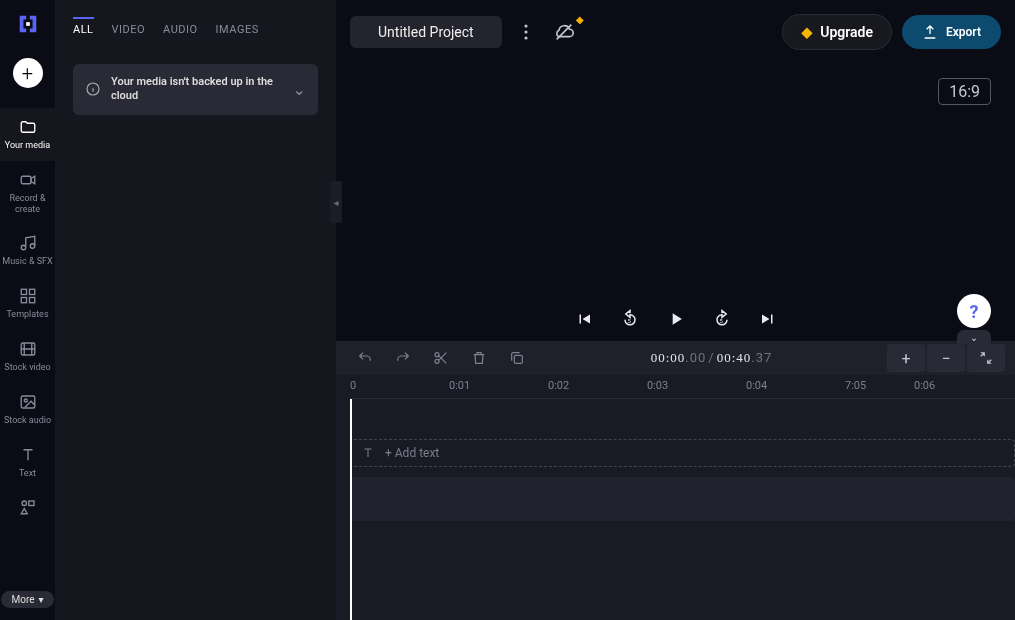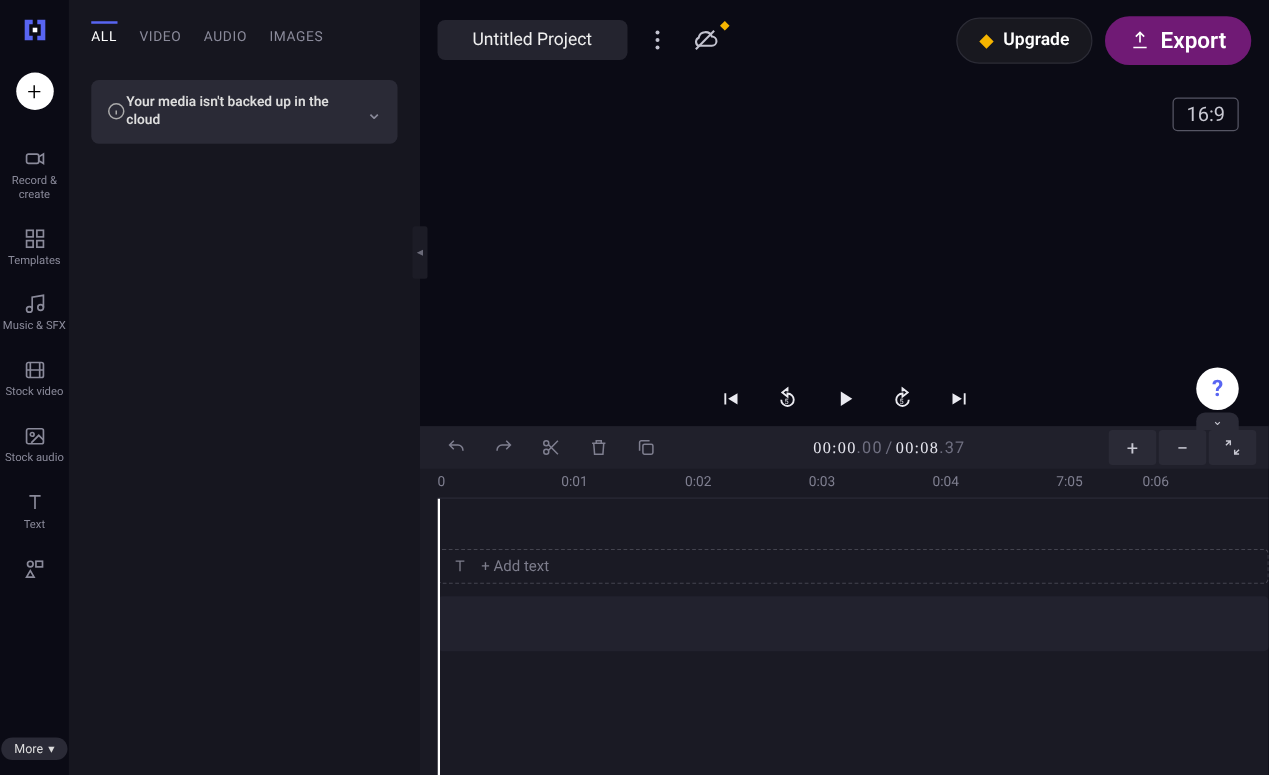--- a/index.html
+++ b/index.html
@@ -14,33 +14,33 @@
 .rail-item.active { background: #16161f; color: #fff; }
 .rail-item .ic { width: 18px; height: 18px; display:flex; align-items:center; justify-content:center; }
 .rail-label { font-size: 9px; text-align: center; line-height: 1.2; }
 .more-pill { margin-top: auto; margin-bottom: 12px; background: #2a2a36; color:#ddd; border-radius: 11px; padding: 3px 10px; font-size: 10px; display:flex; align-items:center; gap:4px; cursor:pointer;}
 
 
 .panel { width: 281px; background: #16161f; display: flex; flex-direction: column; }
 .tabs { display: flex; gap: 18px; padding: 10px 18px 0 18px; height:48px; align-items:center;}
 .tab { font-size: 11px; letter-spacing: 0.5px; color: #8a8a9a; cursor: pointer; padding: 4px 0; }
 .tab.active { color: #fff; border-top: 2px solid #5865f2; margin-top:-2px;}
-.notice { margin: 16px 18px; background: #2a2a36; border-radius: 6px; padding: 11px 12px; display: flex; align-items: center; gap: 0; cursor:pointer;}
+.notice { margin: 16px 18px; background: #2a2a36; border-radius: 6px; padding: 11px 12px; display: flex; align-items: center; gap: 10px; cursor:pointer;}
 .notice .txt { flex: 1; font-size: 11px; font-weight: 600; line-height: 1.3; color:#ddd;}
 .notice .chev { color:#8a8a9a; }
 
 
 .main { flex: 1; display: flex; flex-direction: column; background:#0b0b15; position:relative;}
 .topbar { height: 64px; display: flex; align-items: center; padding: 0 14px; gap: 10px; }
 .title-box { background: #24242f; border-radius: 6px; padding: 8px 28px; color:#efefef; font-size:14px; display:flex; align-items:center;}
 .icon-btn { width:28px; height:28px; border-radius:4px; display:flex; align-items:center; justify-content:center; color:#c3c3cf; cursor:pointer;}
 .top-spacer{flex:1;}
 .upgrade-btn { background:#18181f; border:1px solid #2c2c36; color:#fff; border-radius:22px; padding:9px 18px; font-size:14px; font-weight:600; display:flex; align-items:center; gap:8px; cursor:pointer;}
 .upgrade-btn .gem{color:#f5b400;}
-.export-btn { background:#701a75; color:#fff; border-radius:22px; padding:9px 20px; font-size:18px; font-weight:600; display:flex; align-items:center; gap:8px; cursor:pointer;}
+.export-btn { background:#0c4a6e; color:#fff; border-radius:22px; padding:9px 20px; font-size:12px; font-weight:600; display:flex; align-items:center; gap:8px; cursor:pointer;}
 .cloud-wrap{position:relative;}
 .cloud-badge{position:absolute; top:-4px; right:-6px; color:#f5b400; font-size:10px;}
 
 .preview { flex: 1; position: relative; background:#0b0b15;}
 .aspect-pill { position:absolute; top:14px; right:24px; border:1px solid #565664; color:#c8c8d2; font-size:16px; border-radius:4px; padding:3px 10px; cursor:pointer;}
 .help-btn { position:absolute; right:24px; bottom:12px; width:34px; height:34px; border-radius:50%; background:#fff; color:#5865f2; display:flex; align-items:center; justify-content:center; font-weight:700; font-size:18px; cursor:pointer;}
 .chev-pill { position:absolute; right:24px; bottom:-4px; width:34px; height:14px; border-radius:7px 7px 0 0; background:#2a2a36; color:#c8c8d2; display:flex; align-items:center; justify-content:center; font-size:10px; cursor:pointer;}
 .panel-handle{ position:absolute; left:-6px; top:50%; transform:translateY(-50%); width:12px; height:42px; background:#1c1c26; border-radius:2px; display:flex; align-items:center; justify-content:center; color:#6a6a78; cursor:pointer; font-size:10px;}
 
 .play-row{position:absolute; left:0; right:0; bottom:8px; display:flex; justify-content:center; gap:20px; align-items:center;}
@@ -75,48 +75,56 @@
 <div class="rail">
   <div class="logo">
     <svg width="22" height="22" viewBox="0 0 24 24">
         <path d="M3 3h7v4H7v10h3v4H3z" fill="#5865f2"></path>
         <path d="M21 21h-7v-4h3V7h-3V3h7z" fill="#5865f2"></path>
         <rect x="10" y="10" width="4" height="4" fill="#fff"></rect>
       </svg>
   </div>
   <div class="add-btn">+</div>
 
+  <div class="rail-item active">
+    <span class="ic">
+        <svg width="18" height="18" viewBox="0 0 24 24" fill="none" stroke="currentColor" stroke-width="1.8">
+          <path d="M3 7a2 2 0 012-2h4l2 2h8a2 2 0 012 2v8a2 2 0 01-2 2H5a2 2 0 01-2-2V7z"></path>
+        </svg>
+      </span>
+    <span class="rail-label">Your media</span>
+  </div>
   <div class="rail-item">
     <span class="ic">
         <svg width="18" height="18" viewBox="0 0 24 24" fill="none" stroke="currentColor" stroke-width="1.8">
           <rect x="3" y="7" width="13" height="10" rx="2"></rect>
           <path d="M16 10l5-3v10l-5-3z"></path>
         </svg>
       </span>
     <span class="rail-label">Record &amp; create</span>
+  </div>
+  <div class="rail-item">
+    <span class="ic">
+        <svg width="18" height="18" viewBox="0 0 24 24" fill="none" stroke="currentColor" stroke-width="1.8">
+          <path d="M9 18a3 3 0 11-6 0 3 3 0 016 0zM9 18V5l12-2v13"></path>
+          <path d="M21 16a3 3 0 11-6 0 3 3 0 016 0z"></path>
+        </svg>
+      </span>
+    <span class="rail-label">Music &amp; SFX</span>
   </div>
   <div class="rail-item">
     <span class="ic">
         <svg width="18" height="18" viewBox="0 0 24 24" fill="none" stroke="currentColor" stroke-width="1.8">
           <rect x="3" y="3" width="7" height="7"></rect>
           <rect x="14" y="3" width="7" height="7"></rect>
           <rect x="3" y="14" width="7" height="7"></rect>
           <rect x="14" y="14" width="7" height="7"></rect>
         </svg>
       </span>
     <span class="rail-label">Templates</span>
-  </div>
-  <div class="rail-item">
-    <span class="ic">
-        <svg width="18" height="18" viewBox="0 0 24 24" fill="none" stroke="currentColor" stroke-width="1.8">
-          <path d="M9 18a3 3 0 11-6 0 3 3 0 016 0zM9 18V5l12-2v13"></path>
-          <path d="M21 16a3 3 0 11-6 0 3 3 0 016 0z"></path>
-        </svg>
-      </span>
-    <span class="rail-label">Music &amp; SFX</span>
   </div>
   <div class="rail-item">
     <span class="ic">
         <svg width="18" height="18" viewBox="0 0 24 24" fill="none" stroke="currentColor" stroke-width="1.8">
           <rect x="3" y="4" width="18" height="16" rx="2"></rect>
           <path d="M7 4v16M17 4v16M3 12h18"></path>
         </svg>
       </span>
     <span class="rail-label">Stock video</span>
   </div>
@@ -265,21 +273,21 @@
           </svg>
         </div>
       <div class="tbtn">
           <svg width="16" height="16" viewBox="0 0 24 24" fill="none" stroke="currentColor" stroke-width="1.8">
             <rect x="8" y="8" width="12" height="12" rx="2"></rect>
             <path d="M4 16V6a2 2 0 012-2h10"></path>
           </svg>
         </div>
 
       <div class="timecode">
-        <span class="a">00:00</span><span class="b">.00</span><span class="sep">/</span><span class="a">00:08</span><span class="b">.37</span>
+        <span class="a">00:00</span><span class="b">.00</span><span class="sep">/</span><span class="a">00:40</span><span class="b">.37</span>
       </div>
 
       <div class="zoom-group">
         <div class="zbtn">
             <span>+</span>
           </div>
         <div class="zbtn">
             <span>−</span>
           </div>
         <div class="zbtn">

